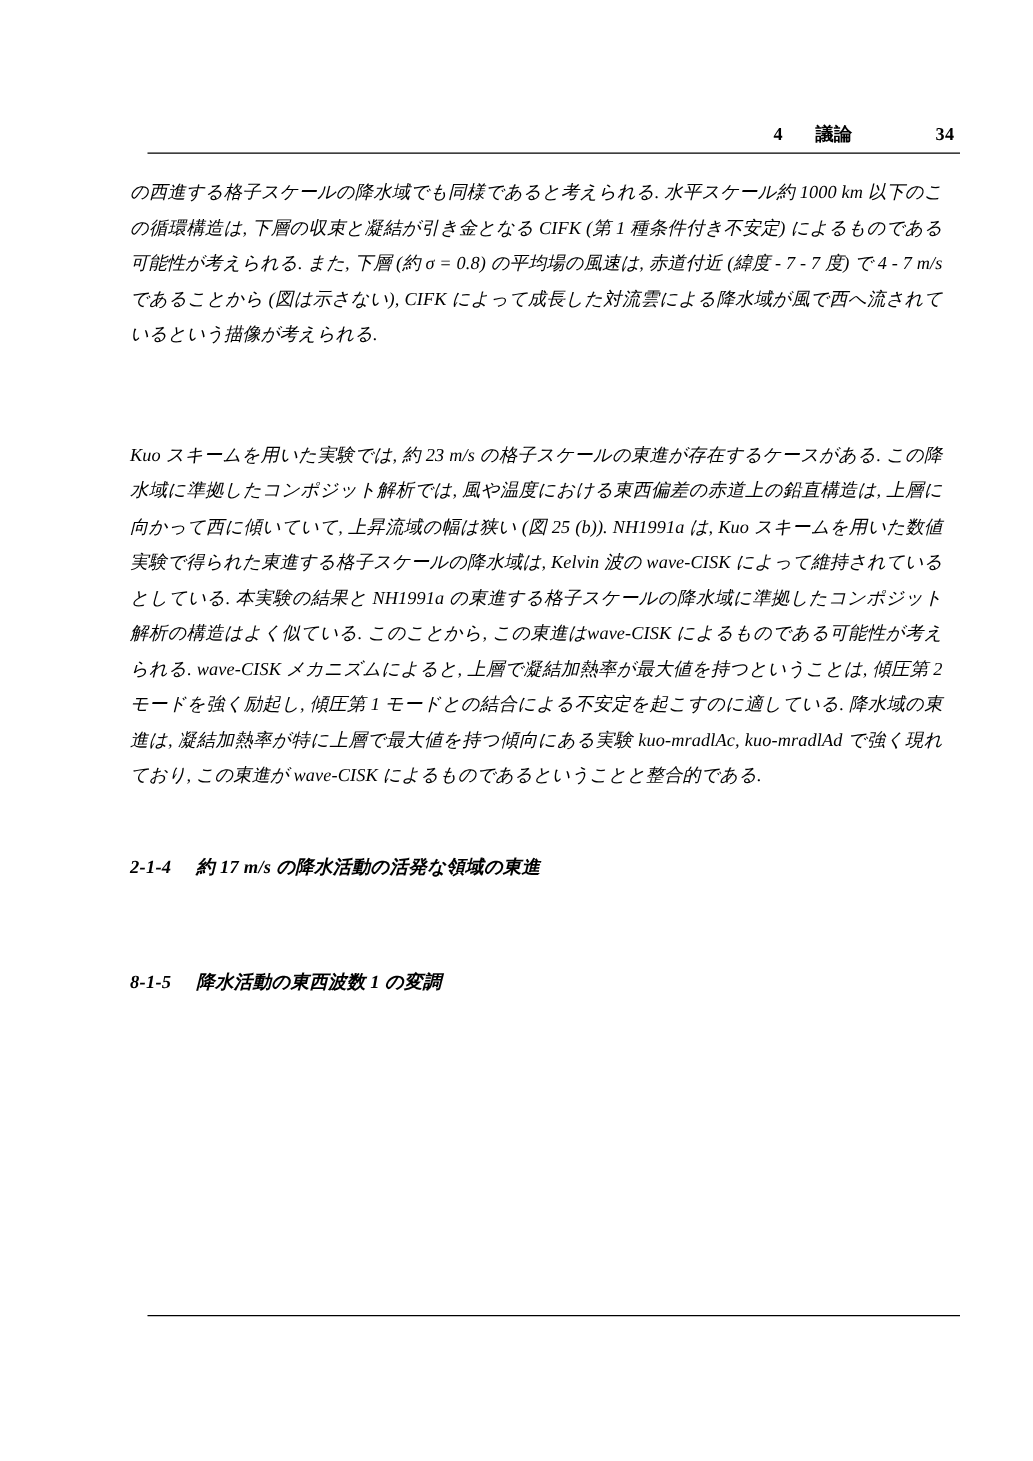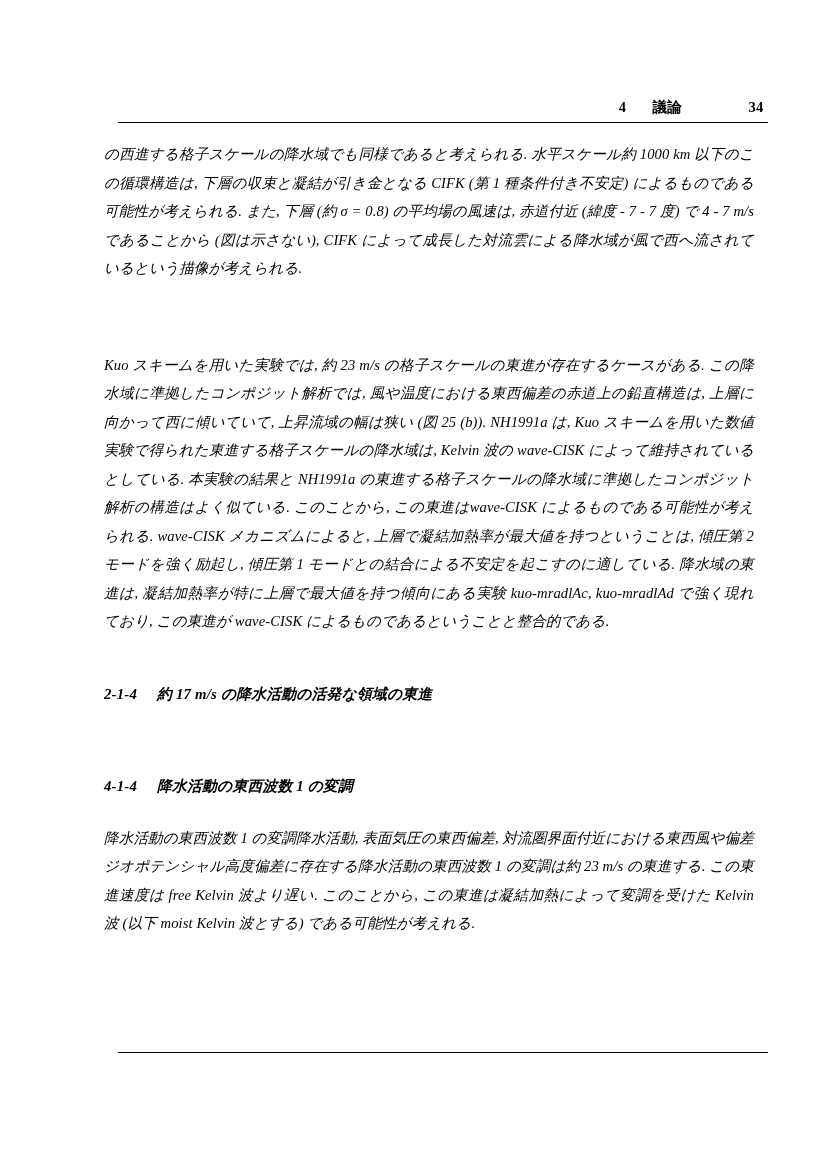--- a/index.html
+++ b/index.html
@@ -119,24 +119,23 @@
     <h3 class="section-head">
       <span class="sec-num">2-1-4</span><span>約 17 m/s の降水活動の活発な領域の東進</span>
     </h3>
 
     <div class="gap-head-to-para"></div>
 
 
     <div class="gap-para-to-head"></div>
 
     <h3 class="section-head">
-      <span class="sec-num">4-1-4</span><span>降水活動の東西波数 1 の変調</span>
+      <span class="sec-num">8-1-5</span><span>降水活動の東西波数 1 の変調</span>
     </h3>
 
     <div class="gap-head-to-para"></div>
 
-    <p class="body-text">降水活動の東西波数 1 の変調降水活動, 表面気圧の東西偏差, 対流圏界面付近における東西風や偏差ジオポテンシャル高度偏差に存在する降水活動の東西波数 1 の変調は約 23 m/s の東進する. この東進速度は free Kelvin 波より遅い. このことから, この東進は凝結加熱によって変調を受けた Kelvin 波 (以下 moist Kelvin 波とする) である可能性が考えれる.</p>
 
   </div>
 
   <div class="rule-bottom"></div>
 
 </div>
 
 </body></html>

